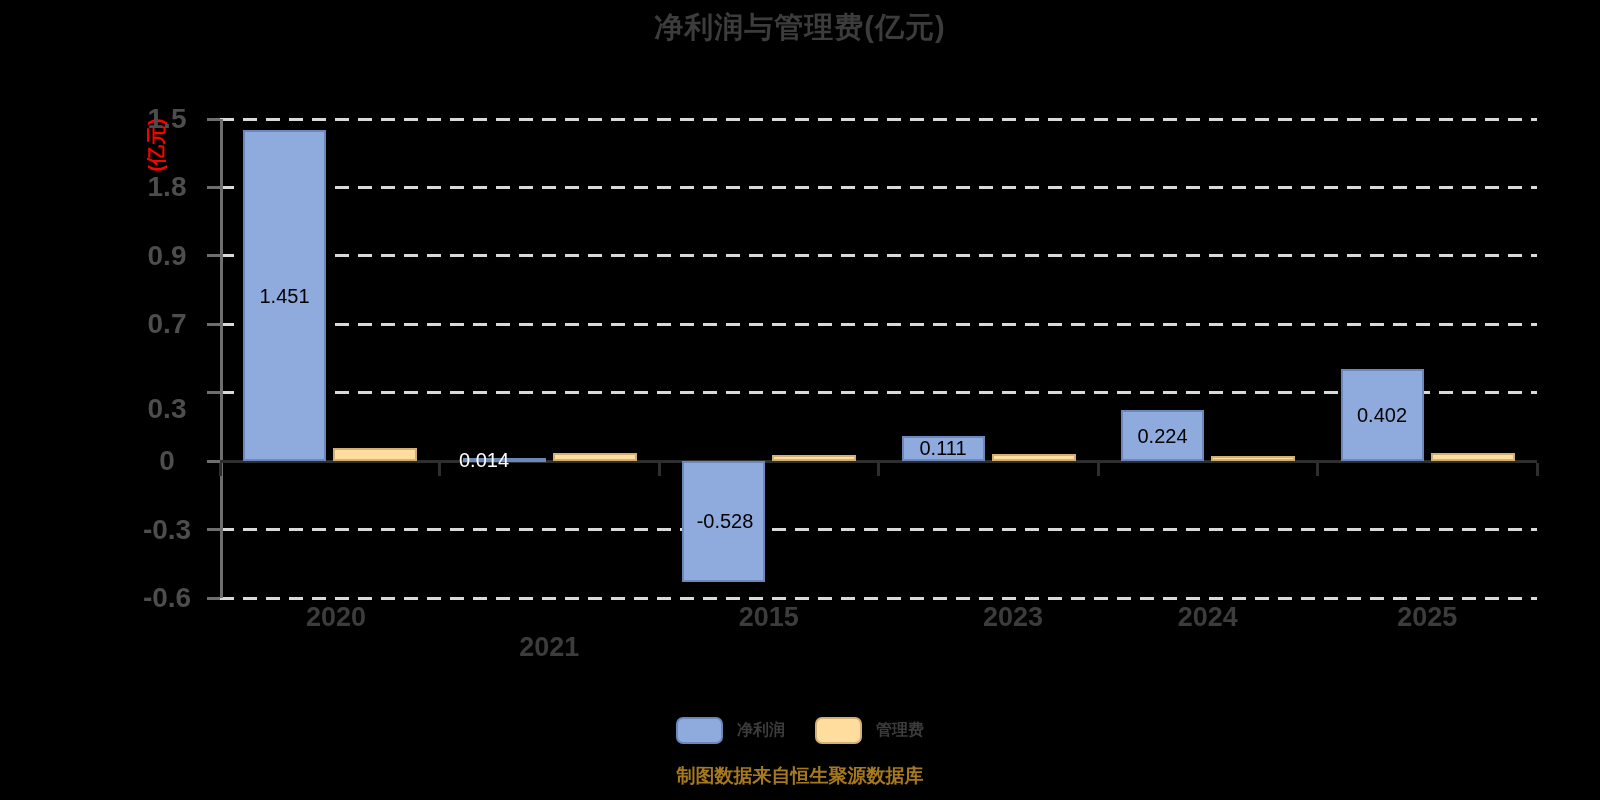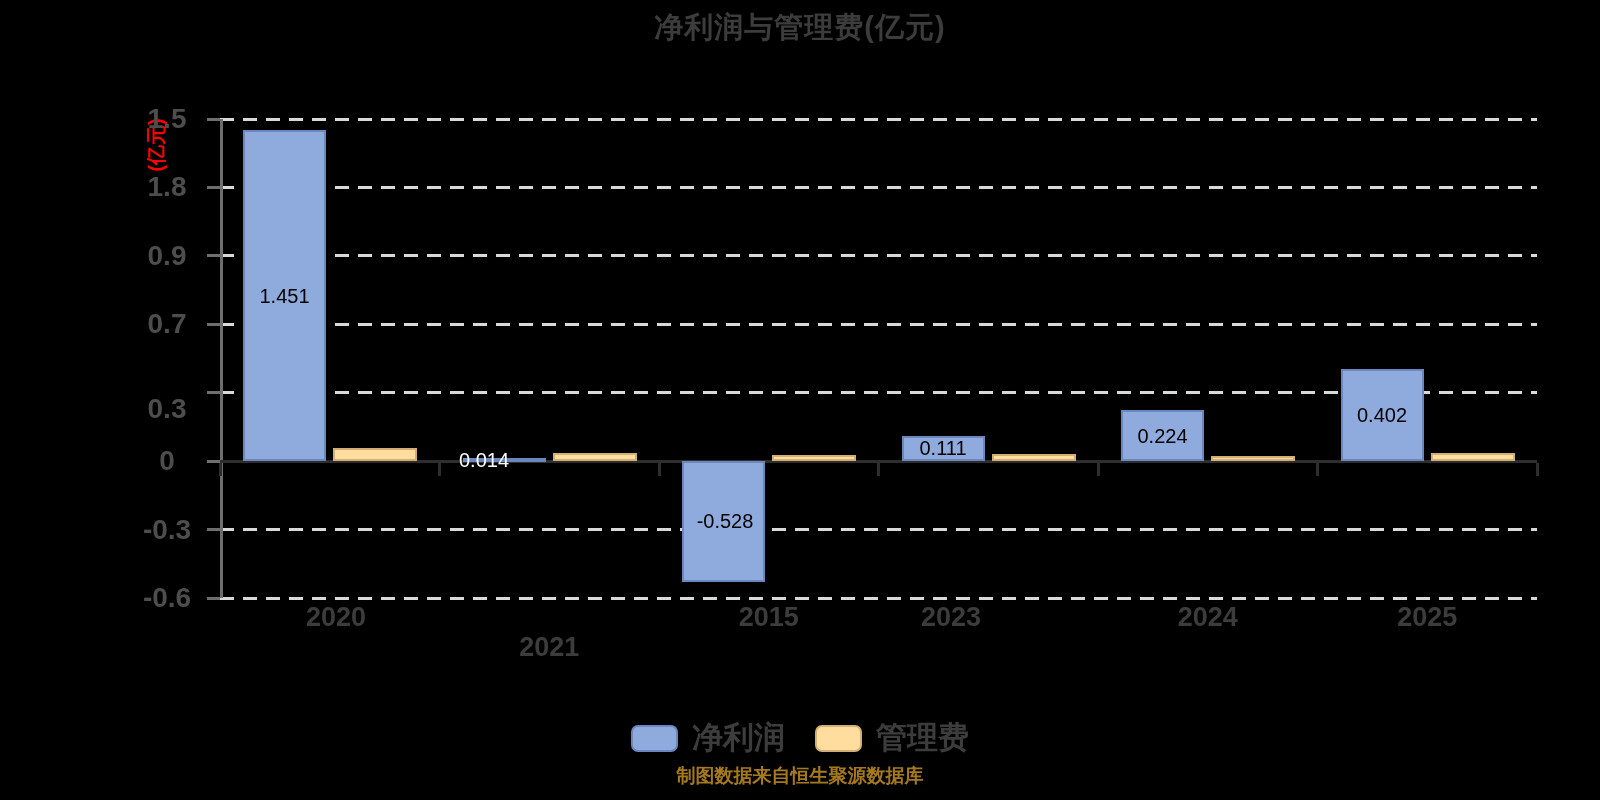--- a/index.html
+++ b/index.html
@@ -40,21 +40,21 @@
   .year-label{
     position:absolute;transform:translateX(-50%);
     color:#3c3c3c;font-size:27px;font-weight:600;
   }
   #legend{
     position:absolute;top:717px;left:0;width:1600px;
     display:flex;justify-content:center;align-items:center;gap:30px;
   }
   .legend-item{display:flex;align-items:center;gap:14px;cursor:pointer;}
   .legend-swatch{width:47px;height:27px;border-radius:7px;box-sizing:border-box;}
-  .legend-label{font-size:31px;font-weight:600;color:#3c3c3c;}
+  .legend-label{font-size:16px;font-weight:600;color:#3c3c3c;}
   #footer-note{
     position:absolute;top:763px;left:0;width:1600px;
     text-align:center;font-size:19px;font-weight:700;color:#a6791e;
   }
 </style>
 </head>
 <body>
 
 <div id="chart-title">净利润与管理费(亿元)</div>
 
@@ -101,21 +101,21 @@
     <div class="bar-label" style="left: 484px; top: 459.546px; color: #ffffff;">0.014</div>
     <div class="bar" style="left: 552.5px; top: 453.16px; width: 84px; height: 7.98333px; background: rgb(255, 221, 159); border: 2px solid rgb(210, 175, 116);"></div>
     <div class="year-label" style="left: 549.25px; top: 632px;">2021</div>
     <div class="bar" style="left: 682px; top: 461.143px; width: 83px; height: 120.434px; background: rgb(143, 170, 220); border: 2px solid rgb(107, 135, 188);"></div>
     <div class="bar-label" style="left: 725px; top: 521.36px; color: rgb(0, 0, 0);">-0.528</div>
     <div class="bar" style="left: 772px; top: 455.44px; width: 84px; height: 5.70238px; background: rgb(255, 221, 159); border: 2px solid rgb(210, 175, 116);"></div>
     <div class="year-label" style="left: 768.75px; top: 602px;">2015</div>
     <div class="bar" style="left: 901.5px; top: 435.824px; width: 83px; height: 25.3186px; background: rgb(143, 170, 220); border: 2px solid rgb(107, 135, 188);"></div>
     <div class="bar-label" style="left: 943px; top: 448.484px; color: rgb(0, 0, 0);">0.111</div>
     <div class="bar" style="left: 991.5px; top: 454.3px; width: 84px; height: 6.84286px; background: rgb(255, 221, 159); border: 2px solid rgb(210, 175, 116);"></div>
-    <div class="year-label" style="left: 951px; top: 602px;">2023</div>
+    <div class="year-label" style="left: 1013px; top: 602px;">2023</div>
     <div class="bar" style="left: 1121px; top: 410.05px; width: 83px; height: 51.0933px; background: rgb(143, 170, 220); border: 2px solid rgb(107, 135, 188);"></div>
     <div class="bar-label" style="left: 1162.5px; top: 435.596px; color: rgb(0, 0, 0);">0.224</div>
     <div class="bar" style="left: 1211px; top: 456.125px; width: 84px; height: 5.0181px; background: rgb(255, 221, 159); border: 2px solid rgb(210, 175, 116);"></div>
     <div class="year-label" style="left: 1207.75px; top: 602px;">2024</div>
     <div class="bar" style="left: 1340.5px; top: 369.449px; width: 83px; height: 91.6943px; background: rgb(143, 170, 220); border: 2px solid rgb(107, 135, 188);"></div>
     <div class="bar-label" style="left: 1382px; top: 415.296px; color: rgb(0, 0, 0);">0.402</div>
     <div class="bar" style="left: 1430.5px; top: 453.16px; width: 84px; height: 7.98333px; background: rgb(255, 221, 159); border: 2px solid rgb(210, 175, 116);"></div>
     <div class="year-label" style="left: 1427.25px; top: 602px;">2025</div>
   </div>
 

